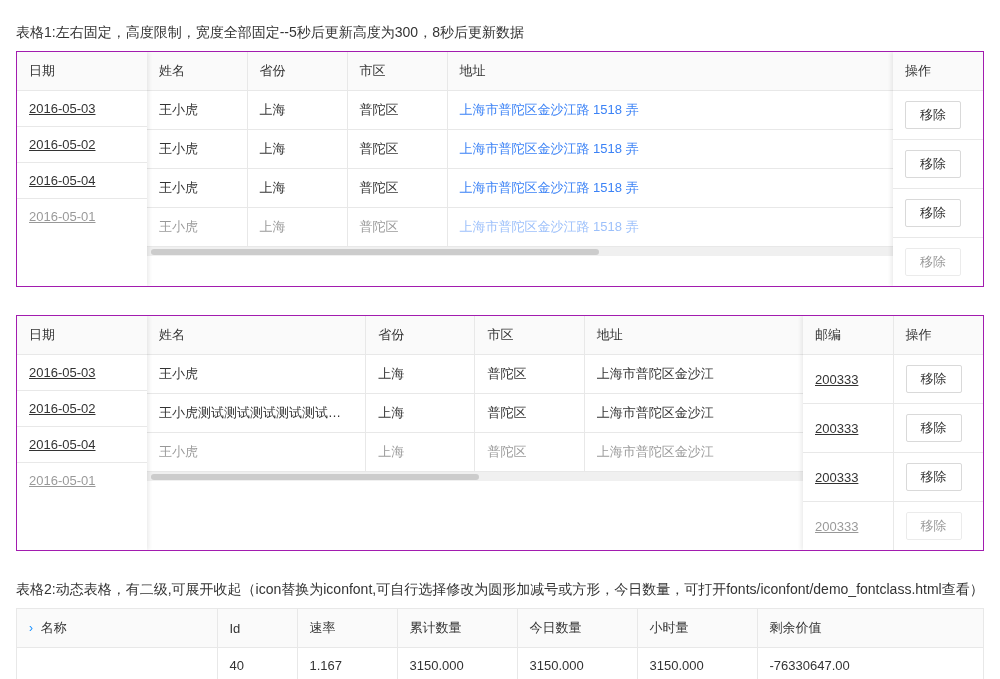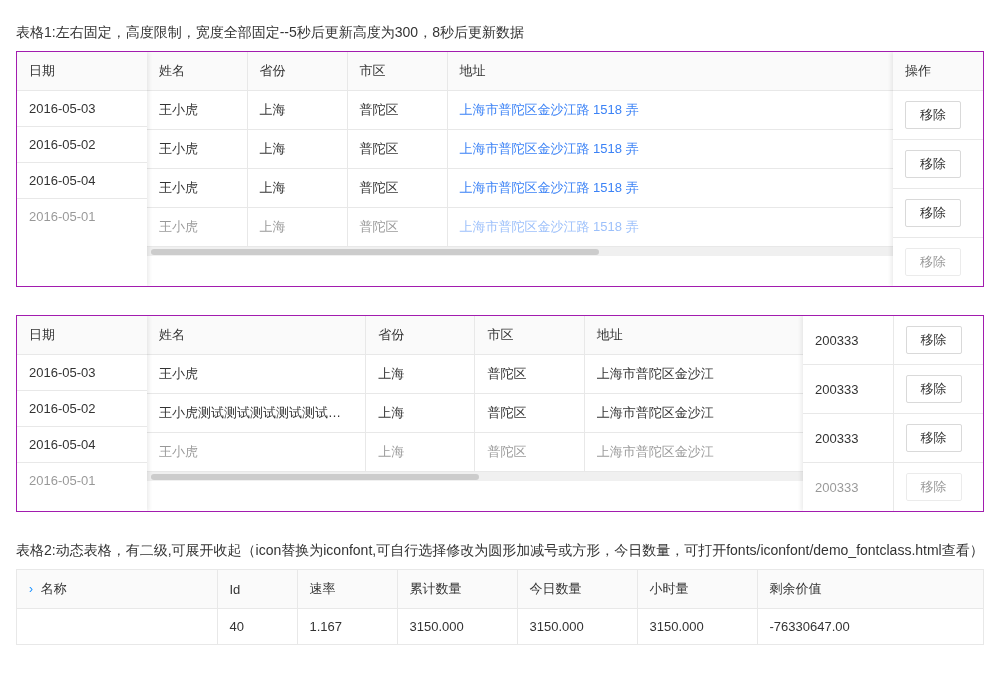--- a/index.html
+++ b/index.html
@@ -66,20 +66,21 @@
     .table1-right {
       flex-shrink: 0;
       z-index: 2;
       background: #fff;
       box-shadow: -2px 0 4px rgba(0,0,0,0.08);
     }
     .table1-scroll-area {
       overflow-y: auto;
       overflow-x: hidden;
       max-height: 210px;
+      text-decoration: underline;
     }
     .table1-main-scroll {
       overflow-y: auto;
       overflow-x: auto;
       max-height: 210px;
     }
     .hscroll-bar {
       height: 10px;
       background: #f0f0f0;
       border-top: 1px solid #e8e8e8;
@@ -382,20 +383,32 @@
               </tr>
             </tbody>
           </table>
         </div>
         <div class="hscroll-bar">
           <div class="hscroll-thumb" style="width:50%;"></div>
         </div>
       </div>
 
       <div class="table1-right">
+        <table style="width:180px;">
+          <colgroup>
+              <col style="width:90px;">
+              <col style="width:90px;">
+            </colgroup>
+          <thead>
+            <tr>
+              <th>邮编</th>
+              <th>操作</th>
+            </tr>
+          </thead>
+        </table>
         <div class="table1-scroll-area">
           <table style="width:180px;">
             <colgroup>
                 <col style="width:90px;">
                 <col style="width:90px;">
               </colgroup>
             <tbody>
               <tr>
                 <td>200333</td>
                 <td><button class="btn-remove">移除</button></td>

